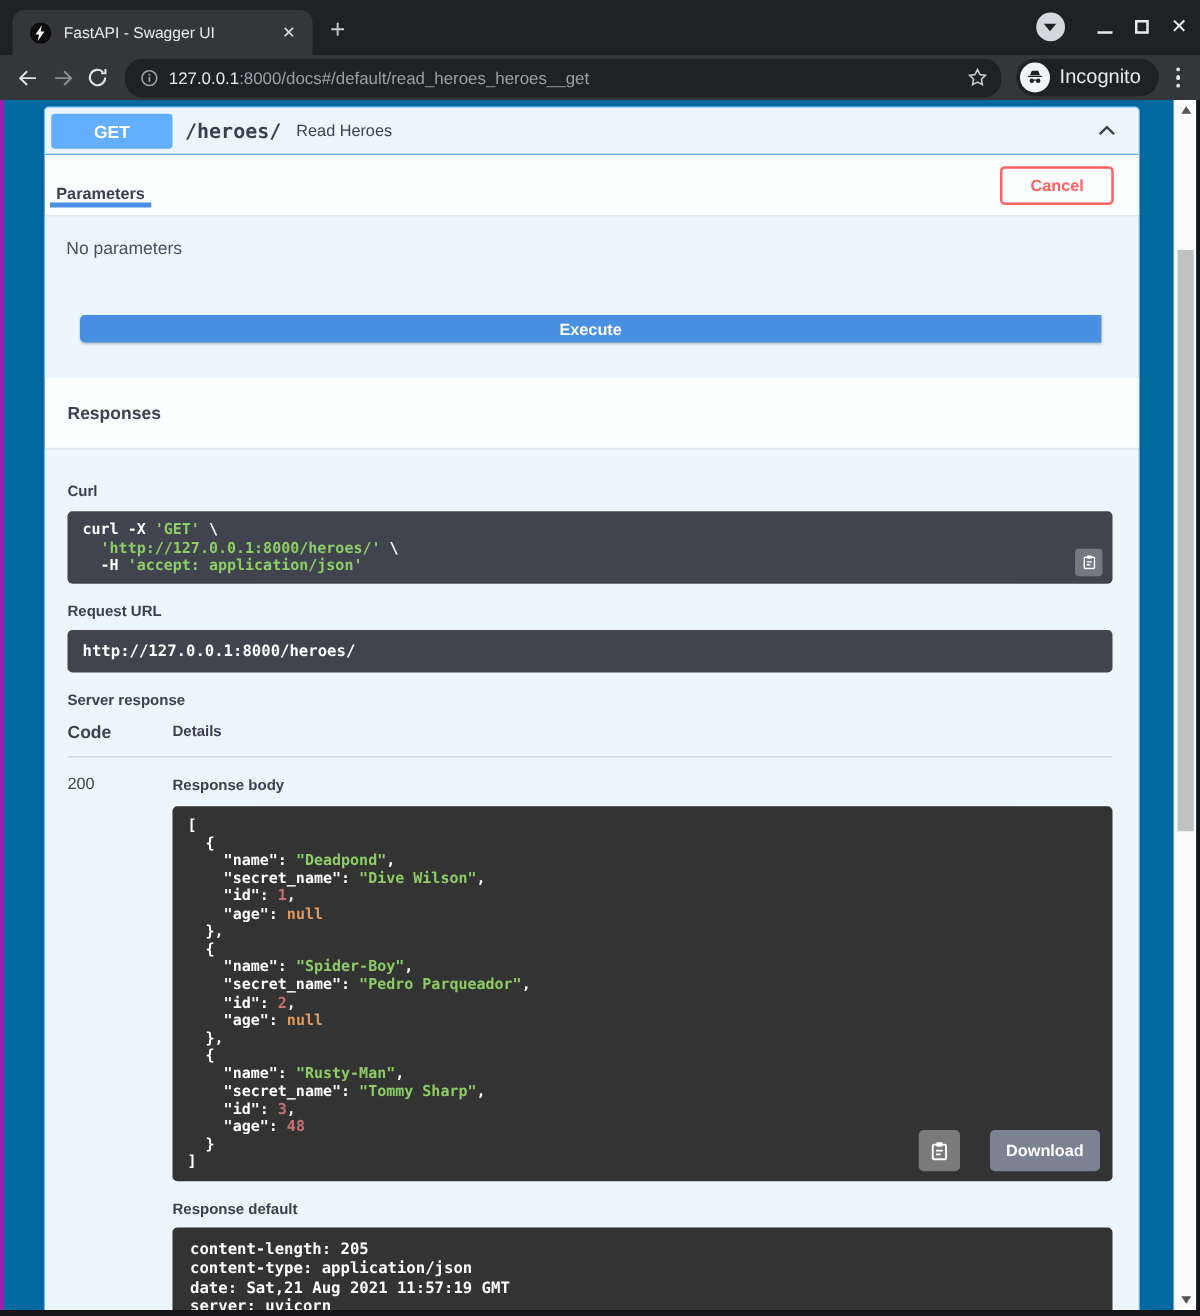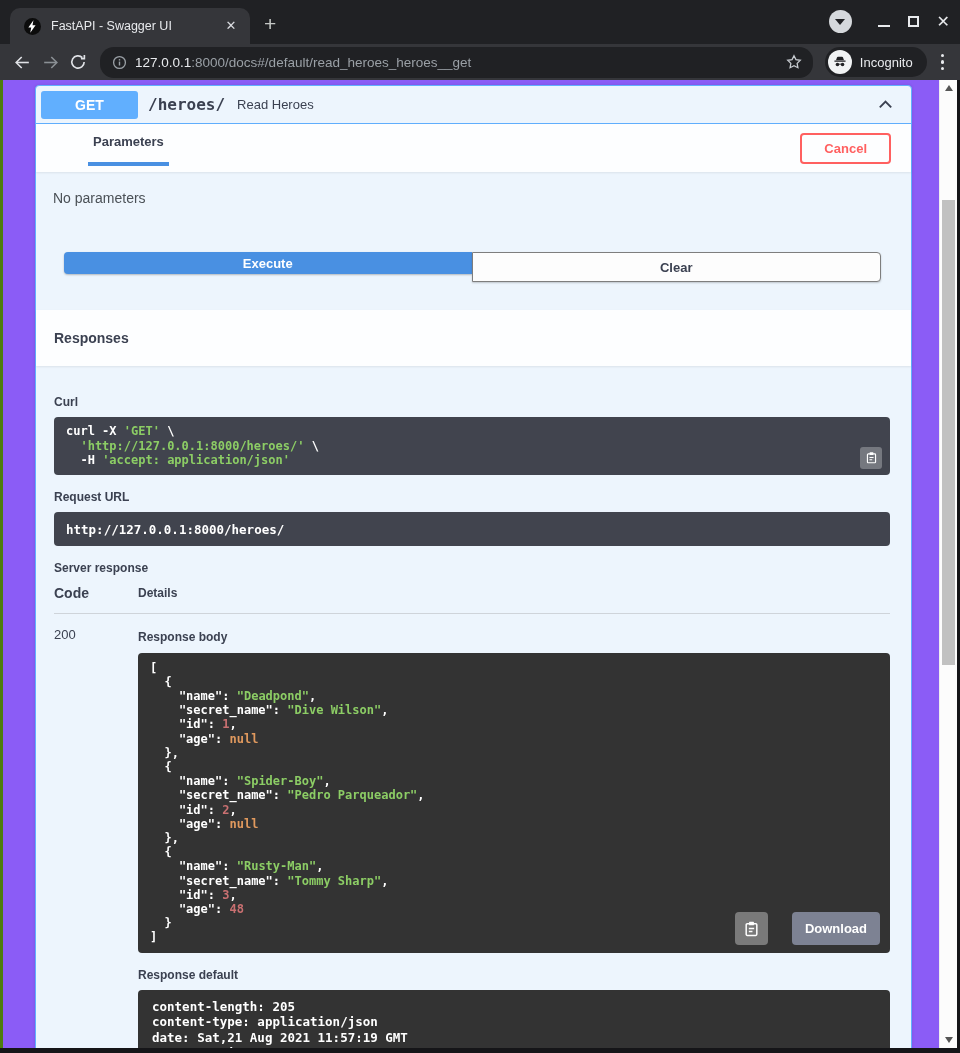--- a/index.html
+++ b/index.html
@@ -23,44 +23,44 @@
   .btn-x { color:#e8eaed; font-size:16px; line-height:14px; cursor:pointer; }
 
   .toolbar { height:36px; background:#35363a; display:flex; align-items:center; padding:0 8px; flex:0 0 auto; }
   .navbtn { width:28px; height:28px; display:flex; align-items:center; justify-content:center; border-radius:50%; cursor:pointer; flex:0 0 auto; }
   .omnibox { flex:1; height:31px; background:#202124; border-radius:14px; margin:0 6px 0 8px; display:flex; align-items:center; padding:0 10px 0 12px; min-width:0; }
   .url-text { font-size:13.5px; white-space:nowrap; overflow:hidden; flex:1; margin-left:8px; }
   .url-host { color:#e8eaed; }
   .url-rest { color:#9aa0a6; }
   .incog-chip { height:30px; background:#202124; border-radius:15px; display:flex; align-items:center; padding:3px 14px 3px 3px; margin:0 6px; cursor:default; }
   .incog-circle { width:24px; height:24px; border-radius:50%; background:#f1f3f4; display:flex; align-items:center; justify-content:center; }
-  .incog-label { color:#e8eaed; font-size:13px; margin-left:8px; }
+  .incog-label { color:#e8eaed; font-size:16px; margin-left:8px; }
   .menu-dots { display:flex; flex-direction:column; gap:3px; padding:4px 8px; cursor:pointer; }
   .menu-dots i { width:3.4px; height:3.4px; background:#e8eaed; border-radius:50%; }
 
   
-  .content { flex:1; background:#8b5cf6; border-left:3px solid #4d7c0f; border-right:3px solid #151518;
+  .content { flex:1; background:#0369a1; border-left:3px solid #a21caf; border-right:3px solid #151518;
              position:relative; overflow:hidden;text-decoration:underline; }
   .page-bottom-border { height:5px; background:#151518; flex:0 0 auto; }
 
   .opblock { position:absolute; left:32px; top:5px; width:877px; height:1100px;
              background:#edf5fd; border:1px solid #61affe; border-radius:4px;
              box-shadow:0 0 3px rgba(0,0,0,.12); }
   .op-summary { height:38px; display:flex; align-items:center; padding:0 10px 0 5px;
                 border-bottom:1px solid #61affe; cursor:pointer; }
   .method-badge { width:97px; height:28px; background:#61affe; border-radius:3px; color:#fff;
                   font-weight:bold; font-size:14px; display:flex; align-items:center; justify-content:center; }
   .op-path { font-family:"DejaVu Sans Mono", monospace; font-weight:bold; font-size:16px; color:#3b4151; margin-left:10px; }
   .op-summary-text { font-size:13px; color:#3b4151; margin-left:12px; }
   .chevron { margin-left:auto; margin-right:6px; cursor:pointer; display:flex; }
 
   .section-header { height:48px; background:rgba(255,255,255,.85); display:flex; align-items:center;
                     padding:0 20px 0 4px; box-shadow:0 1px 2px rgba(0,0,0,.08); }
-  .tab-item { height:36px; display:flex; align-items:flex-start; padding:4px 5px 0 5px;
-              border-bottom:4px solid #4990e2; cursor:pointer;margin-left:48px; }
+  .tab-item { height:36px; display:flex; align-items:flex-end; padding:4px 5px 0 5px;
+              border-bottom:4px solid #4990e2; cursor:pointer; }
   .tab-item span { font-size:13px; font-weight:bold; color:#3b4151; }
   .cancel-btn { margin-left:auto; border:2px solid #ff6060; color:#ff6060; background:transparent;
                 border-radius:4px; font-weight:bold; font-size:13px; padding:6px 22px; cursor:pointer; }
 
   .no-params { padding:18px 20px 30px 17px; font-size:14px; color:#4a5056; }
 
   .execute-wrapper { padding:16px 30px 28px 28px; display:flex; }
   .exec-btn { flex:1; height:22px; border:none; background:#4990e2; color:#fff; font-weight:bold; font-size:13px;
               border-radius:4px 0 0 4px; cursor:pointer; box-shadow:0 1px 2px rgba(0,0,0,.25); }
   .clear-btn { flex:1; height:30px; background:#fdfdfd; color:#3b4151; font-weight:bold; font-size:13px;
@@ -210,21 +210,20 @@
         <div class="tab-item">
           <span>Parameters</span>
         </div>
         <button class="cancel-btn">Cancel</button>
       </div>
 
       <div class="no-params">No parameters</div>
 
       <div class="execute-wrapper">
         <button class="exec-btn">Execute</button>
-        <button class="clear-btn">Clear</button>
       </div>
 
       <div class="responses-header">
         <h3>Responses</h3>
       </div>
 
       <div class="responses-content">
 
         <span class="small-label">Curl</span>
         <div class="codeblock">

